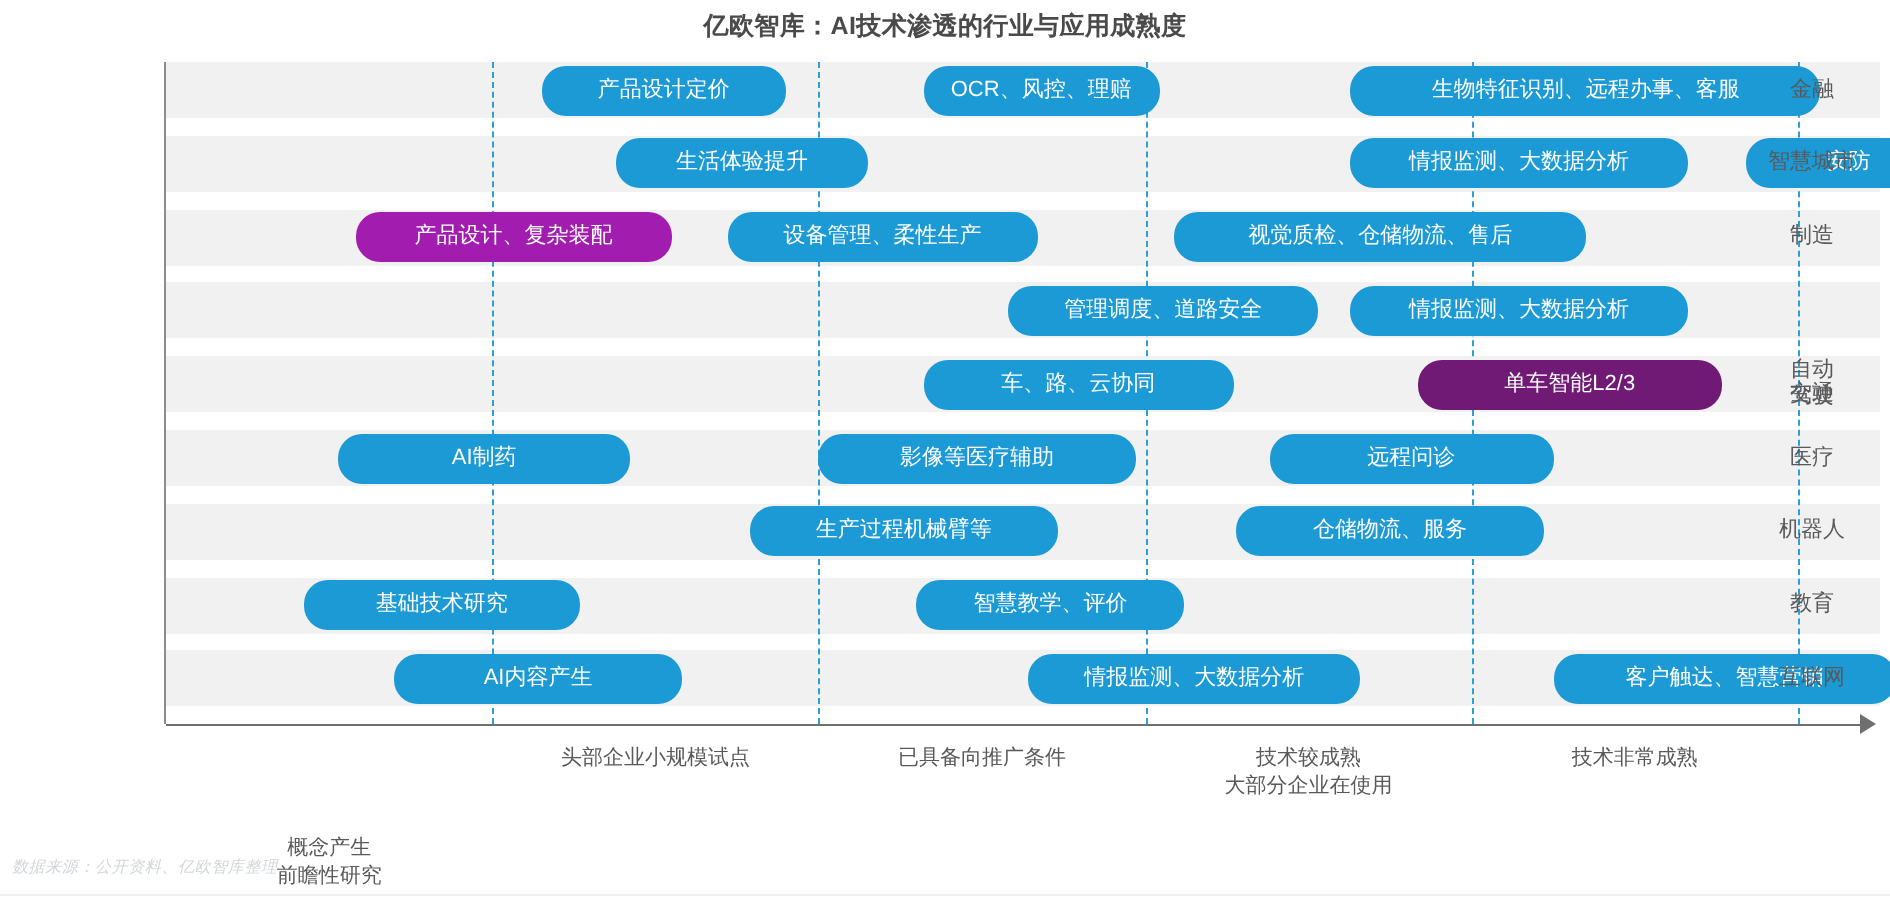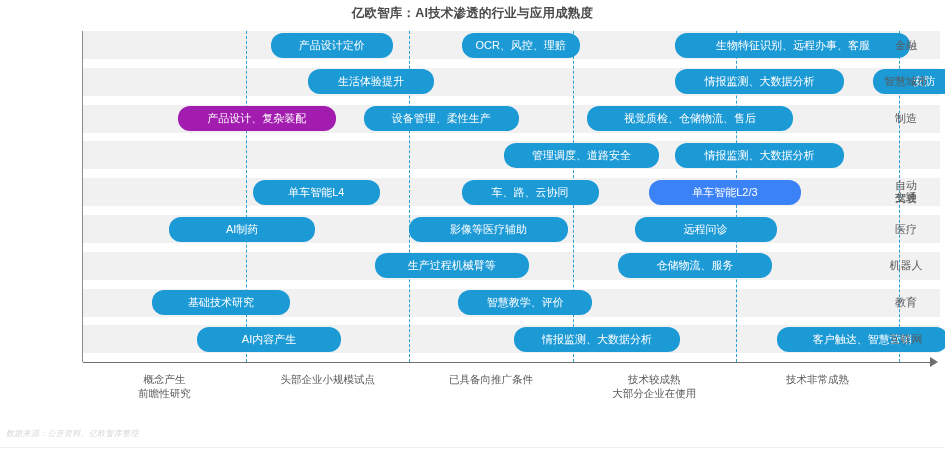--- a/index.html
+++ b/index.html
@@ -126,23 +126,22 @@
       <div class="bar" style="left: 378.624px; width: 118px; top: 1.5px; background: rgb(28, 154, 214);">OCR、风控、理赔</div>
       <div class="bar" style="left: 592.416px; width: 235.008px; top: 1.5px; background: rgb(28, 154, 214);">生物特征识别、远程办事、客服</div>
       <div class="bar" style="left: 225.216px; width: 125.664px; top: 38.3px; background: rgb(28, 154, 214);">生活体验提升</div>
       <div class="bar" style="left: 592.416px; width: 168.096px; top: 38.3px; background: rgb(28, 154, 214);">情报监测、大数据分析</div>
       <div class="bar" style="left: 789.888px; width: 102.816px; top: 38.3px; background: rgb(28, 154, 214);">安防</div>
       <div class="bar" style="left: 94.656px; width: 158.304px; top: 75.1px; background: #a21caf;">产品设计、复杂装配</div>
       <div class="bar" style="left: 280.704px; width: 155.04px; top: 75.1px; background: rgb(28, 154, 214);">设备管理、柔性生产</div>
       <div class="bar" style="left: 504.288px; width: 205.632px; top: 75.1px; background: rgb(28, 154, 214);">视觉质检、仓储物流、售后</div>
       <div class="bar" style="left: 421.056px; width: 155.04px; top: 111.9px; background: rgb(28, 154, 214);">管理调度、道路安全</div>
       <div class="bar" style="left: 592.416px; width: 168.096px; top: 111.9px; background: rgb(28, 154, 214);">情报监测、大数据分析</div>
-      <div class="bar" style="left: 169.728px; width: 127.296px; top: 148.7px; background: rgb(28, 154, 214);">单车智能L4</div>
-      <div class="bar" style="left: 378.624px; width: 137px; top: 148.7px; background: rgb(28, 154, 214);">车、路、云协同</div>
-      <div class="bar" style="left: 566px; width: 151.776px; top: 148.7px; background: #3b82f6;">单车智能L2/3</div>
+      <div class="bar" style="left: 378.624px; width: 155px; top: 148.7px; background: rgb(28, 154, 214);">车、路、云协同</div>
+      <div class="bar" style="left: 626px; width: 151.776px; top: 148.7px; background: #701a75;">单车智能L2/3</div>
       <div class="bar" style="left: 86.496px; width: 145.248px; top: 185.5px; background: rgb(28, 154, 214);">AI制药</div>
       <div class="bar" style="left: 326.4px; width: 158.304px; top: 185.5px; background: rgb(28, 154, 214);">影像等医疗辅助</div>
       <div class="bar" style="left: 551.616px; width: 141.984px; top: 185.5px; background: rgb(28, 154, 214);">远程问诊</div>
       <div class="bar" style="left: 292.128px; width: 153.408px; top: 222.3px; background: rgb(28, 154, 214);">生产过程机械臂等</div>
       <div class="bar" style="left: 535.296px; width: 153.408px; top: 222.3px; background: rgb(28, 154, 214);">仓储物流、服务</div>
       <div class="bar" style="left: 68.544px; width: 138.72px; top: 259.1px; background: rgb(28, 154, 214);">基础技术研究</div>
       <div class="bar" style="left: 375.36px; width: 133.824px; top: 259.1px; background: rgb(28, 154, 214);">智慧教学、评价</div>
       <div class="bar" style="left: 114.24px; width: 143.616px; top: 295.9px; background: rgb(28, 154, 214);">AI内容产生</div>
       <div class="bar" style="left: 430.848px; width: 166.464px; top: 295.9px; background: rgb(28, 154, 214);">情报监测、大数据分析</div>
       <div class="bar" style="left: 693.6px; width: 171.36px; top: 295.9px; background: rgb(28, 154, 214);">客户触达、智慧营销</div>
@@ -172,21 +171,21 @@
         <span>机器人</span>
       </div>
       <div class="ylabel" style="top: 296.1px;">
         <span>教育</span>
       </div>
       <div class="ylabel" style="top: 332.9px;">
         <span>互联网</span>
       </div>
     </div>
   <div id="stages">
-      <div class="stage" style="left: 74.6px; width: 180px;">
+      <div class="stage" style="left: 74.6px; width: 180px; margin-top: 45px;">
         <span>概念产生</span>
         <span>前瞻性研究</span>
       </div>
       <div class="stage" style="left: 237.8px; width: 180px;">
         <span>头部企业小规模试点</span>
       </div>
       <div class="stage" style="left: 401px; width: 180px;">
         <span>已具备向推广条件</span>
       </div>
       <div class="stage" style="left: 564.2px; width: 180px;">

